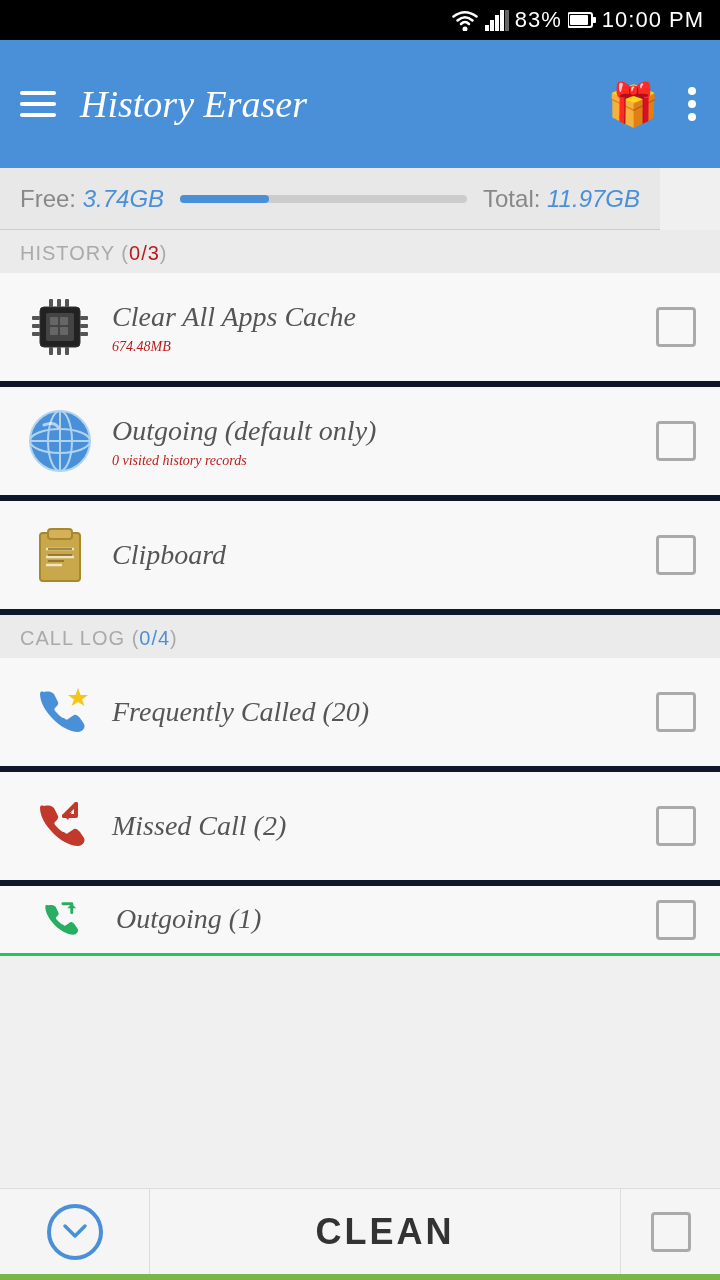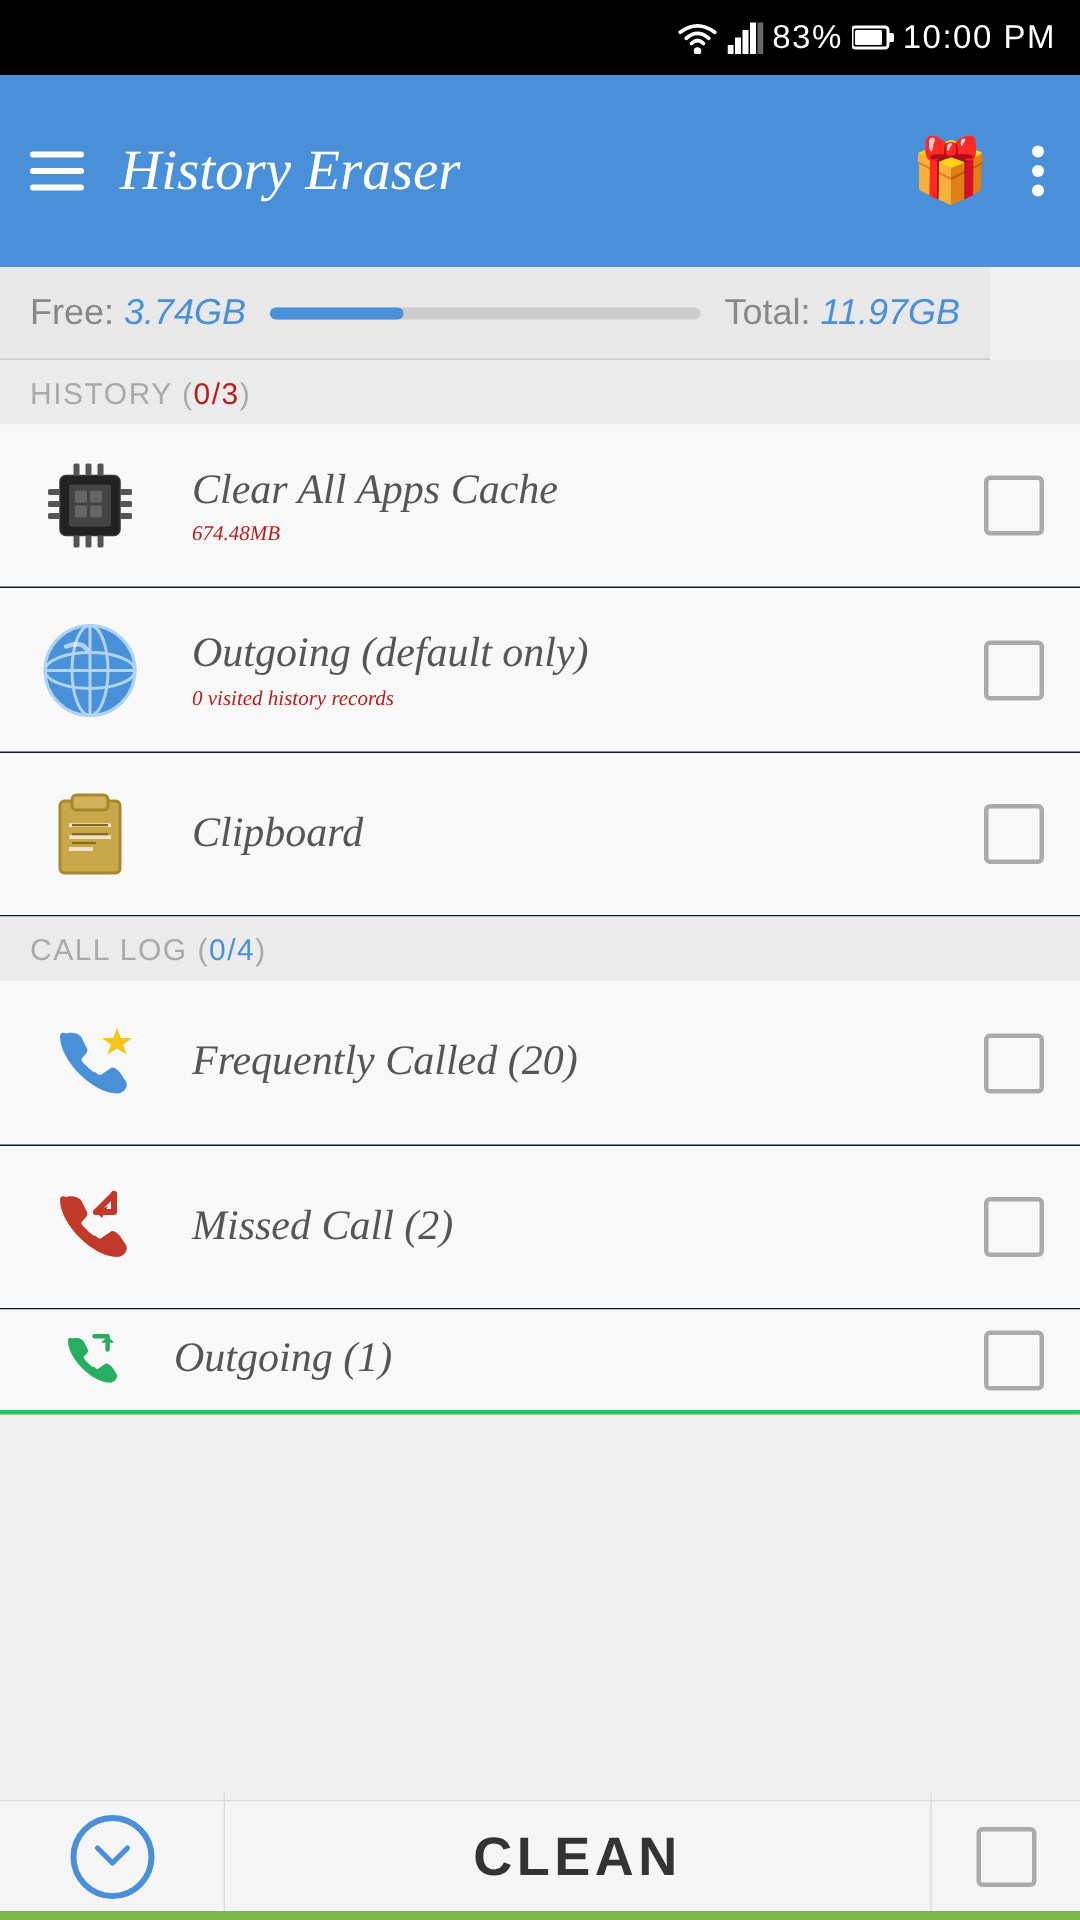--- a/index.html
+++ b/index.html
@@ -8,21 +8,21 @@
       height: 1280px;
       font-family: 'Georgia', serif;
       background: #f0f0f0;
       overflow: hidden;
       position: relative;
     }
 
     
     .status-bar {
       width: 720px;
-      height: 50px;
+      height: 40px;
       background: #000;
       display: flex;
       justify-content: flex-end;
       padding: 0 16px;
     }
     .status-bar-text {
       color: #fff;
       font-size: 22px;
       font-family: Arial, sans-serif;
       letter-spacing: 1px;
@@ -140,22 +140,22 @@
     .section-header span {
       color: #4a90d9;
     }
 
     
     .list-item {
       display: flex;
       align-items: center;
       padding: 18px 24px;
       background: #f8f8f8;
-      border-bottom: 1px solid #0f172a;
-      gap: 32px;
+      border-bottom: 6px solid #0f172a;
+      gap: 16px;
       min-height: 90px;
     }
     .list-item-icon {
       width: 72px;
       height: 72px;
       flex-shrink: 0;
       display: flex;
       align-items: center;
       justify-content: center;
     }
@@ -183,21 +183,21 @@
       border-radius: 4px;
       flex-shrink: 0;
       background: transparent;
     }
 
     
     .bottom-bar {
       position: absolute;
       bottom: 0;
       width: 720px;
-      height: 74px;
+      height: 86px;
       background: #f5f5f5;
       border-top: 1px solid #ddd;
       display: flex;
       align-items: center;
     }
     .bottom-circle-btn {
       width: 150px;
       height: 86px;
       display: flex;
       align-items: center;

